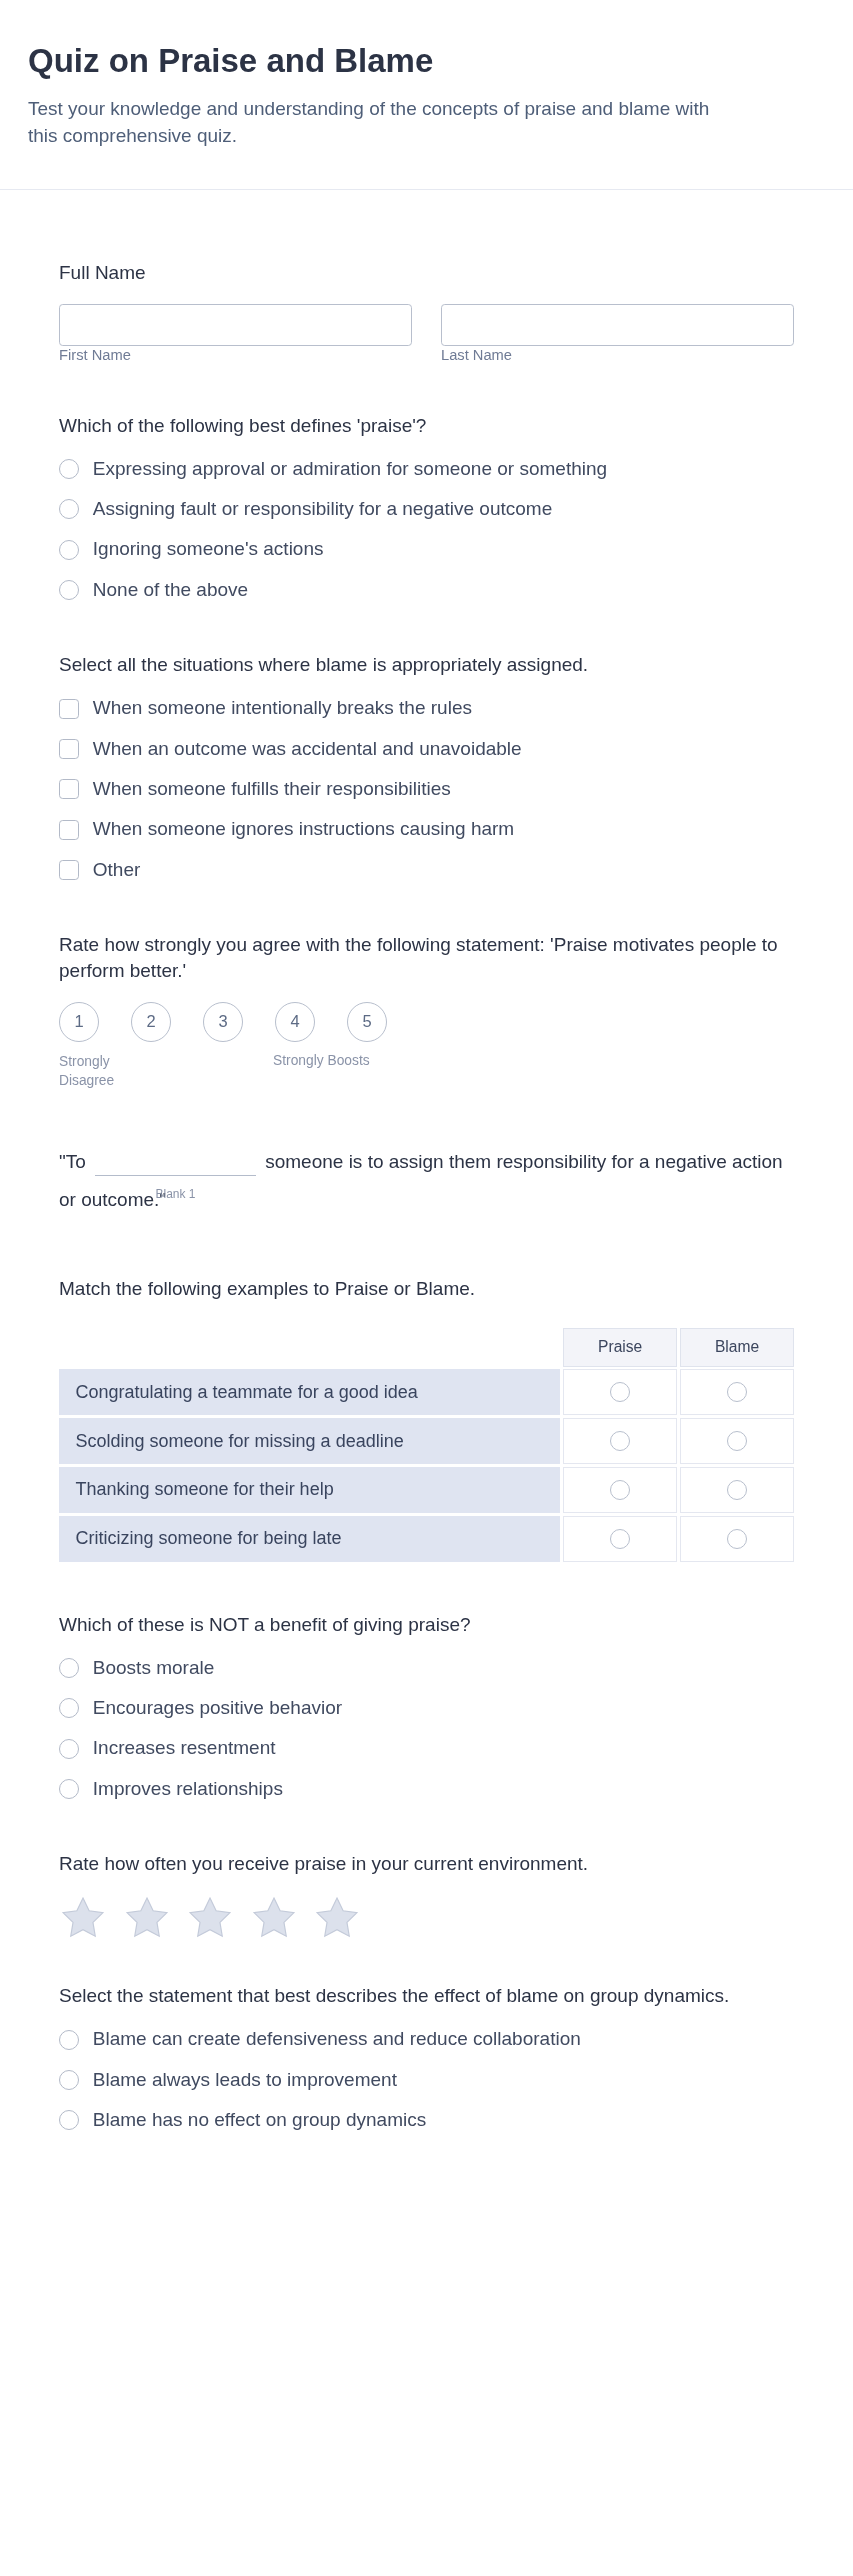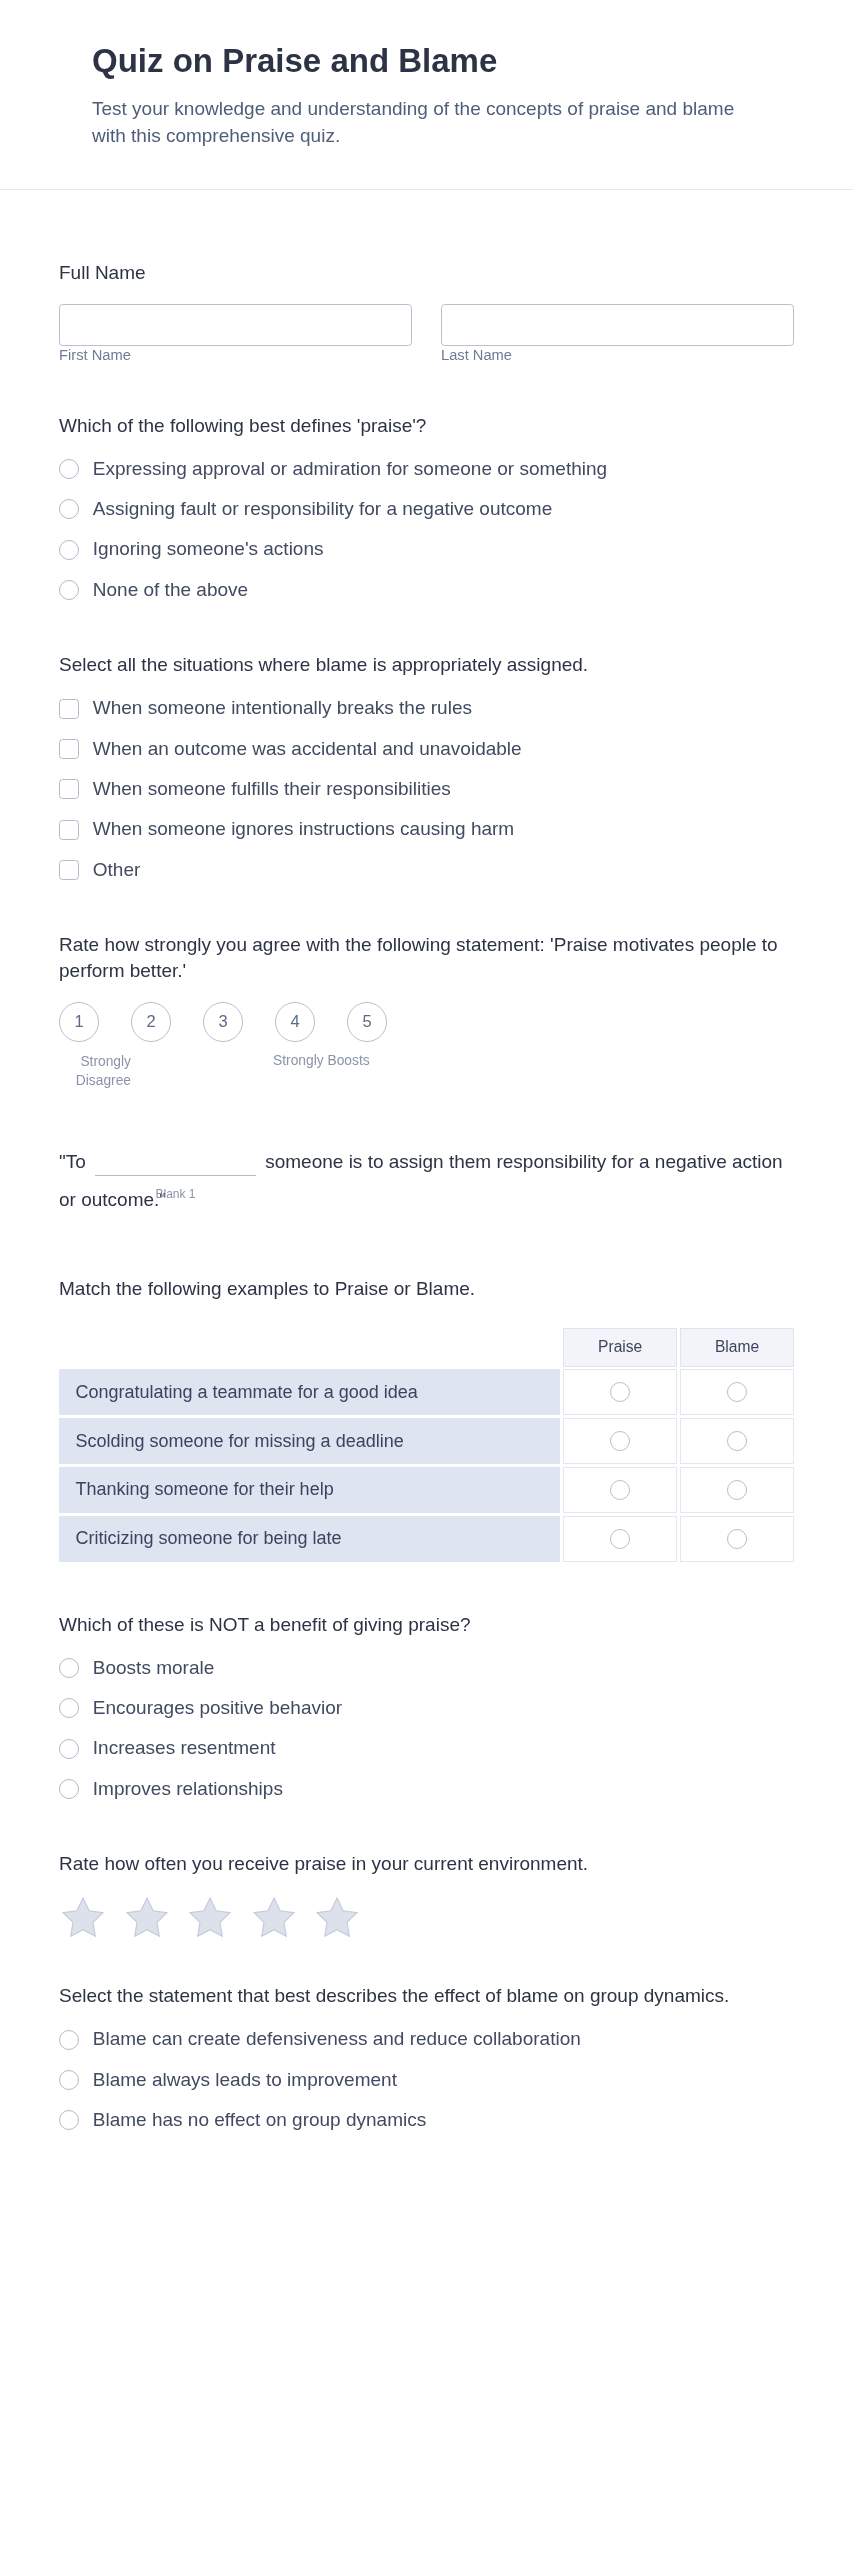--- a/index.html
+++ b/index.html
@@ -1,21 +1,21 @@
 <!DOCTYPE html>
 <html style="font-size:14.7px"><head>
 <meta charset="utf-8">
 <style>
   * { box-sizing: border-box; }
   html, body { margin: 0; padding: 0; background: #fff; }
   body { font-family: "Liberation Sans", sans-serif; color: #2c3345; }
   .page { width: 853px; min-height: 2576px; margin: 0 auto; background: #fff; }
 
   
-  .form-header { padding: 42px 92px 39px; border-bottom: 0.9px solid #e6e9f1; }
+  .form-header { padding: 42px 28px 39px; border-bottom: 0.9px solid #e6e9f1; }
   .form-title { font-size: 33px; font-weight: bold; color: #2c3345; margin: 0 0 14.7px; }
   .form-subtitle { font-size: 19px; line-height: 1.45; color: #4e5e78; max-width: 716px; }
 
   
   .form-body { padding: 70px 59px 0; }
   .question { margin-bottom: 50px; }
   .q-label { font-size: 19px; font-weight: 500; color: #2c3345; margin-bottom: 18.4px; line-height: 1.35; max-width: 734px; }
 
   
   .name-row { display: flex; gap: 29px; }
@@ -27,21 +27,21 @@
   
   .option { display: flex; align-items: center; gap: 13.8px; margin-bottom: 15.6px; cursor: pointer; }
   .option:last-child { margin-bottom: 0; }
   .radio-circle { width: 20px; height: 20px; min-width: 20px; border: 0.9px solid #b3bac8; border-radius: 50%; background: #fff; }
   .checkbox-square { width: 20px; height: 20px; min-width: 20px; border: 0.9px solid #b3bac8; border-radius: 3.7px; background: #fff; }
   .option-text { font-size: 19px; color: #404a60; line-height: 1.3; }
 
   
   .scale-row { display: flex; gap: 32px; margin-bottom: 11px; }
   .scale-circle { width: 40px; height: 40px; border: 0.9px solid #b8bfcd; border-radius: 50%; background: #fff; display: flex; align-items: center; justify-content: center; font-size: 16.5px; color: #5d6b85; cursor: pointer; }
-  .scale-labels { position: relative; height: 40px; text-align: right; }
+  .scale-labels { position: relative; height: 40px; }
   .scale-min { position: absolute; left: 0; top: 0; width: 72px; font-size: 13.8px; color: #8a93a8; line-height: 1.35; }
   .scale-max { position: absolute; left: 214px; top: 0; font-size: 13.8px; color: #8a93a8; white-space: nowrap; }
 
   
   .fill-blank-p { font-size: 19px; color: #2c3345; line-height: 2.0; max-width: 734px; margin: 0; }
   .blank-wrap { display: inline-block; position: relative; width: 161px; margin: 0 9.2px; vertical-align: baseline; }
   .blank-input { width: 100%; border: none; border-bottom: 0.9px solid #b4bccb; background: transparent; outline: none; font-family: inherit; font-size: 18.4px; color: #2c3345; padding: 1.8px 3.7px; }
   .blank-tag { position: absolute; top: 100%; left: 0; width: 100%; text-align: center; font-size: 12px; color: #8a93a8; margin-top: 0.9px; }
 
   

